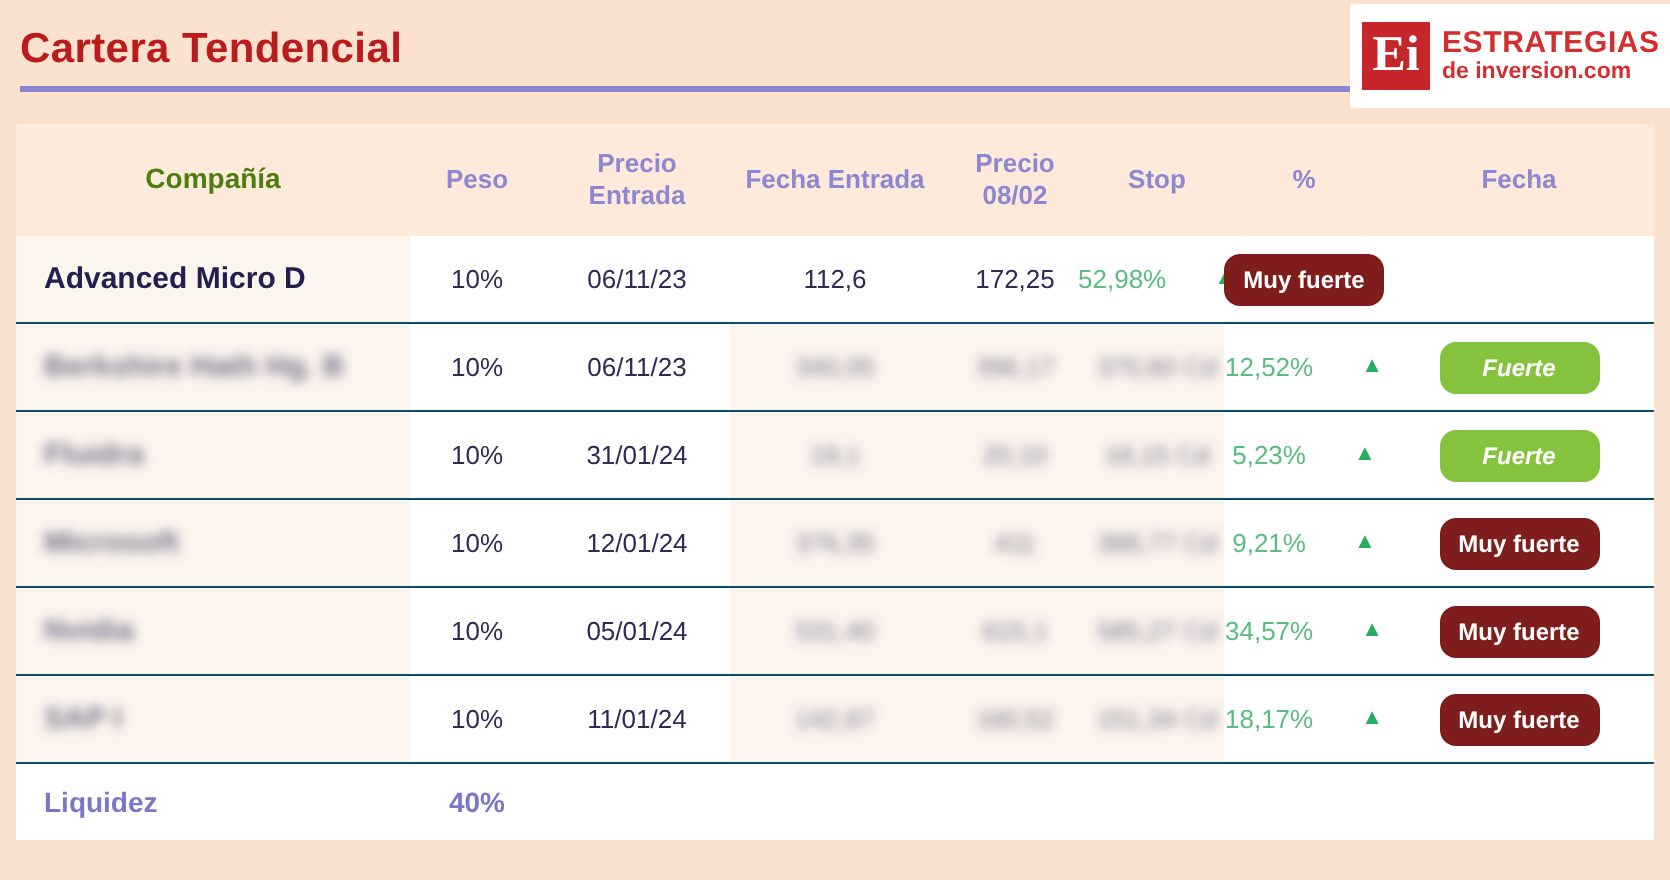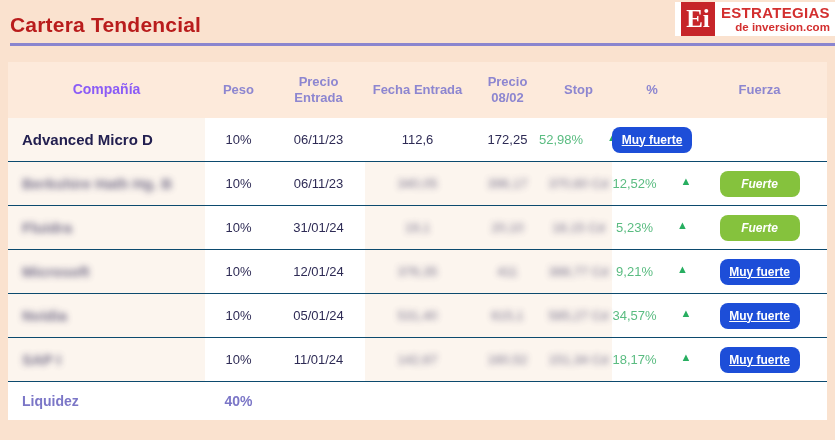--- a/index.html
+++ b/index.html
@@ -14,73 +14,73 @@
   
   .page-title {
     position: absolute; left: 10px; top: 13px;
     font-size: 21px; font-weight: bold; color: #b91c1c; letter-spacing: .2px;
   }
   .title-underline {
     position: absolute; left: 10px; right: 0; top: 43px; height: 3px;
     background: #8a85cf;
   }
   .logo-box {
-    position: absolute; right: 0; top: 2px; width: 160px; height: 34px;
+    position: absolute; right: 0; top: 2px; width: 160px; height: 52px;
     background: #ffffff; display: flex; align-items: center; gap: 6px;
     padding: 3px 6px;
   }
   .logo-mark {
     width: 34px; height: 34px; background: #c62529; color: #fff;
     font-family: "Liberation Serif", serif; font-weight: bold; font-size: 25px;
     display: flex; align-items: center; justify-content: center; flex: 0 0 auto;
   }
   .logo-text { line-height: 1.05; }
   .logo-line1 { color: #d32f2f; font-weight: bold; font-size: 15px; letter-spacing: .3px; }
-  .logo-line2 { color: #d32f2f; font-weight: bold; font-size: 11.5px; text-align: right; }
+  .logo-line2 { color: #d32f2f; font-weight: bold; font-size: 11.5px; }
 
   
   .table {
     position: absolute; left: 8px; top: 62px; width: 819px; background: #ffffff;
   }
   .grid-row {
     display: grid;
     grid-template-columns: 197px 67px 93px 105px 75px 67px 80px 135px;
     align-items: center;
   }
   .thead {
     height: 56px; background: #fdeadb;
   }
   .th {
     text-align: center; color: #8d86d0; font-weight: bold; font-size: 13px;
     line-height: 1.25; padding: 0 6px;
   }
-  .th-company { color: #8b5cf6; font-size: 14px; }
+  .th-company { color: #4d7c0f; font-size: 14px; }
 
   .row { height: 44px; border-bottom: 1px solid #0c4a6e; }
   .cell { text-align: center; color: #2e2b55; font-size: 13px; }
   .cell-company {
     height: 100%; display: flex; align-items: center; padding-left: 14px;
     background: #fcf5ee; font-weight: bold; color: #232050; font-size: 15px;
     text-align: left;
   }
   .cell-price { height: 100%; display: flex; align-items: center; justify-content: center; }
   .row.is-blurred .cell-price { background: #fcf5ee; }
   .blur-text { filter: blur(3px); color: #544e72; opacity: .8; }
 
-  .cell-pct { display: flex; align-items: flex-start; justify-content: center; gap: 24px; }
+  .cell-pct { display: flex; align-items: center; justify-content: center; gap: 24px; }
   .pct-val { color: #5abc81; font-size: 13px; }
   .tri-up { color: #27ae60; font-size: 11px; line-height: 1; }
 
   .badge {
     display: block; width: 80px; margin: 0 auto; padding: 6px 0;
     border-radius: 8px; border: none; color: #ffffff; font-weight: bold;
     font-size: 12px; text-align: center; cursor: pointer;
     font-family: "Liberation Sans", sans-serif;
   }
-  .badge.muy-fuerte { background: #1d4ed8; text-decoration: underline; }
+  .badge.muy-fuerte { background: #7f1d1d; }
   .badge.fuerte     { background: #85c23d; font-style: italic; }
 
   .tfoot { height: 38px; }
   .liq-label { padding-left: 14px; color: #7b76c7; font-weight: bold; font-size: 14px; }
   .liq-peso  { text-align: center; color: #7b76c7; font-weight: bold; font-size: 14px; }
 </style>
 </head>
 <body>
 
 <div class="page-title">Cartera Tendencial</div>
@@ -95,21 +95,21 @@
 
 <div class="table">
   <div class="grid-row thead">
     <div class="th th-company">Compañía</div>
     <div class="th">Peso</div>
     <div class="th">Precio Entrada</div>
     <div class="th">Fecha Entrada</div>
     <div class="th">Precio 08/02</div>
     <div class="th">Stop</div>
     <div class="th">%</div>
-    <div class="th">Fuerza</div>
+    <div class="th">Fecha</div>
   </div>
 
   <div id="table-body">
   <div class="grid-row row">
     <div class="cell-company">
           <span>Advanced Micro D</span>
         </div>
     <div class="cell">10%</div>
     <div class="cell">06/11/23</div>
     <div class="cell cell-price">

